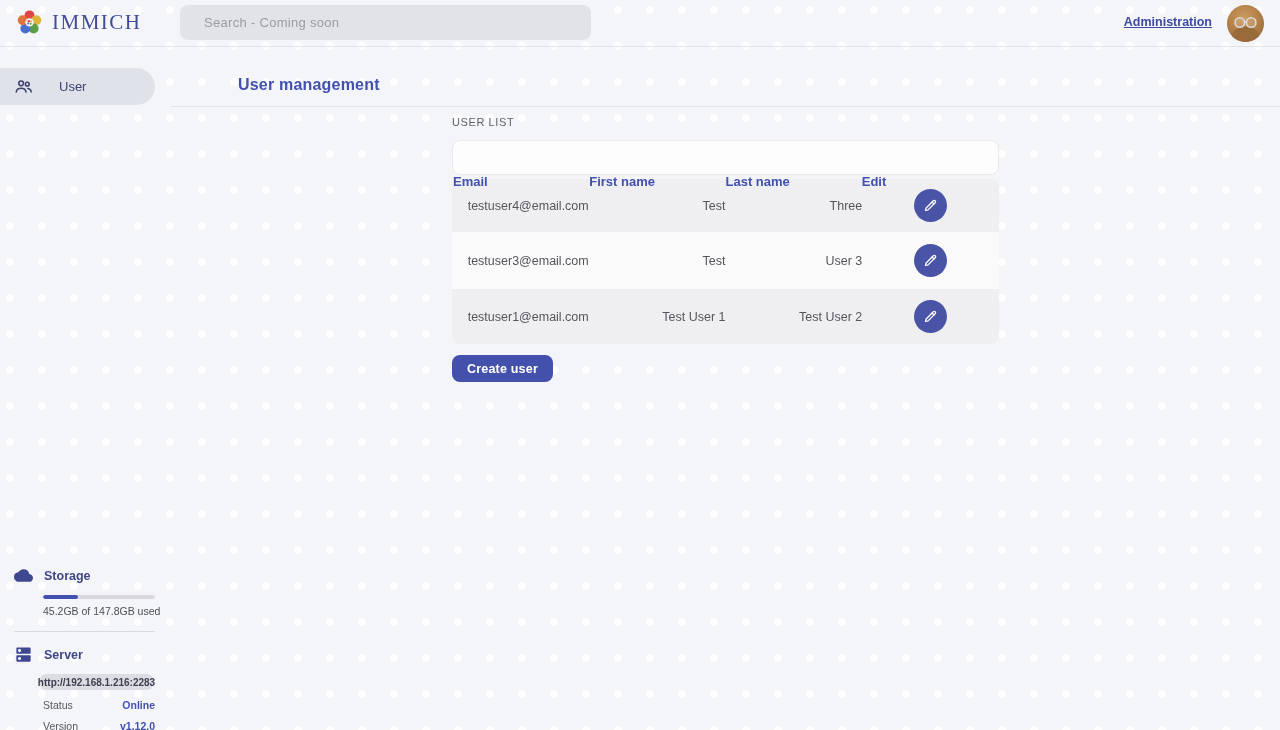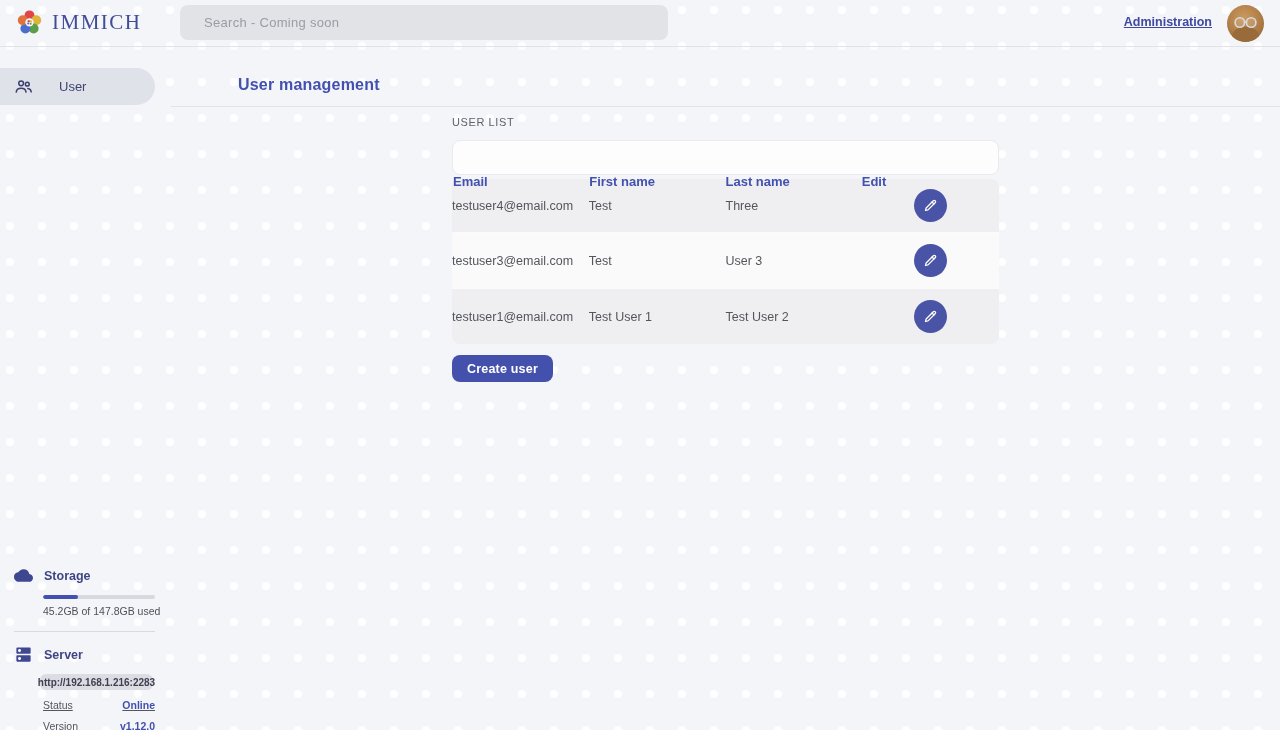--- a/index.html
+++ b/index.html
@@ -10,21 +10,21 @@
     background-image: radial-gradient(circle at 10px 10px, rgba(255,255,255,0.92) 3.5px, rgba(255,255,255,0) 4.6px);
     background-size: 32px 36px;
     color:#54565c;
   }
   .app { position:relative; width:1280px; height:730px; }
 
   
   .topbar { position:absolute; top:0; left:0; width:1280px; height:47px; border-bottom:1px solid #e1e2e8; }
   .brand { position:absolute; left:16px; top:9px; display:flex; align-items:center; gap:9px; cursor:pointer; }
   .brand-name { font-family:"Liberation Serif", serif; font-size:21px; letter-spacing:1.5px; color:#424b96; font-weight:500; }
-  .search-wrap { position:absolute; left:180px; top:5px; width:488px; height:35px; }
+  .search-wrap { position:absolute; left:180px; top:5px; width:411px; height:35px; }
   .search-wrap input {
     width:100%; height:100%; border:none; outline:none; background:#e2e3e7; border-radius:8px;
     padding:0 24px; font-size:13px; color:#3c3e45; font-family:"Liberation Sans", sans-serif; letter-spacing:.3px;
   }
   .search-wrap input::placeholder { color:#9a9ca4; }
   .admin-link { position:absolute; right:68px; top:15px; font-size:12.5px; font-weight:700; color:#3d4aa0; text-decoration:underline; cursor:pointer; }
   .avatar { position:absolute; right:16px; top:5px; width:37px; height:37px; border-radius:50%; overflow:hidden; cursor:pointer;
             background:radial-gradient(circle at 45% 35%, #c99a60 0%, #b5824a 45%, #8a5f33 100%); }
   .avatar svg { width:100%; height:100%; display:block; }
 
@@ -37,38 +37,38 @@
   .side-bottom { position:absolute; left:0; top:566px; width:171px; }
   .panel-head { display:flex; align-items:center; gap:11px; padding-left:14px; margin-bottom:10px; }
   .panel-head .p-icon { width:19px; height:19px; color:#3e478f; flex:0 0 auto; }
   .panel-head .p-title { font-size:12.5px; font-weight:700; color:#3f4685; }
   .progress-track { margin:0 16px 6px 43px; height:4px; background:#d8d8de; border-radius:2px; overflow:hidden; }
   .progress-fill { height:100%; background:#4250af; border-radius:2px; }
   .usage-text { margin-left:43px; font-size:10.5px; color:#4e5056; }
   .side-divider { border:none; border-top:1px solid #d9dadf; margin:14px 16px 13px 14px; }
   .url-chip { margin-left:40px; width:113px; height:16px; background:#dcdde2; border-radius:6px;
               display:flex; align-items:center; justify-content:center; font-size:10px; font-weight:700; color:#3e4152; }
-  .kv-row { margin-left:43px; width:112px; display:flex; justify-content:space-between; align-items:flex-end; margin-top:9px;text-decoration:underline; }
+  .kv-row { margin-left:43px; width:112px; display:flex; justify-content:space-between; align-items:flex-end; margin-top:9px; }
   .kv-label { font-size:10.5px; color:#53555c; }
   .kv-value { font-size:10.5px; font-weight:700; color:#4250af; }
 
   
   .page-title { position:absolute; left:193px; top:76px; font-size:16px; font-weight:600; color:#4250af; letter-spacing:.2px;margin-left:45px; }
   .title-divider { position:absolute; left:171px; top:106px; width:1109px; border:none; border-top:1px solid #e2e3e8; }
   .content { position:absolute; left:452px; top:116px; width:547px; }
   .section-label { font-size:11px; letter-spacing:.6px; color:#606269; margin-bottom:12px; }
   .tbl-header { display:grid; grid-template-columns:repeat(4,1fr); height:35px; align-items:center;
                 background:#fdfdfe; border:1px solid #e9e9ee; border-radius:8px; }
   .tbl-header .th { text-align:left; font-size:13px; font-weight:600; color:#4250af;margin-top:33px; }
   .tbl-body { margin-top:4px; border-radius:8px; overflow:hidden; }
   .table-row { display:grid; grid-template-columns:repeat(4,1fr); height:55px; align-items:center; border-bottom:2px solid #fbfbfd; }
   .table-row:last-child { border-bottom:none; }
   .table-row:nth-child(odd) { background:#efeff2; }
   .table-row:nth-child(even) { background:#fafafb; }
-  .table-row .td { text-align:left; font-size:12.5px; color:#54565c; }
+  .table-row .td { text-align:right; font-size:12.5px; color:#54565c; }
   .edit-cell { display:flex; justify-content:center; }
   .edit-btn { width:33px; height:33px; border:none; border-radius:50%; background:#4a54a7; display:flex;
               align-items:center; justify-content:center; cursor:pointer; }
   .edit-btn svg { width:15px; height:15px; color:#fff; }
   .create-btn { margin-top:11px; height:27px; padding:0 15px; border:none; border-radius:8px; background:#4351ad;
                 color:#fff; font-size:12.5px; font-weight:600; font-family:"Liberation Sans", sans-serif;
                 letter-spacing:.2px; cursor:pointer; }
 </style>
 </head>
 <body>

